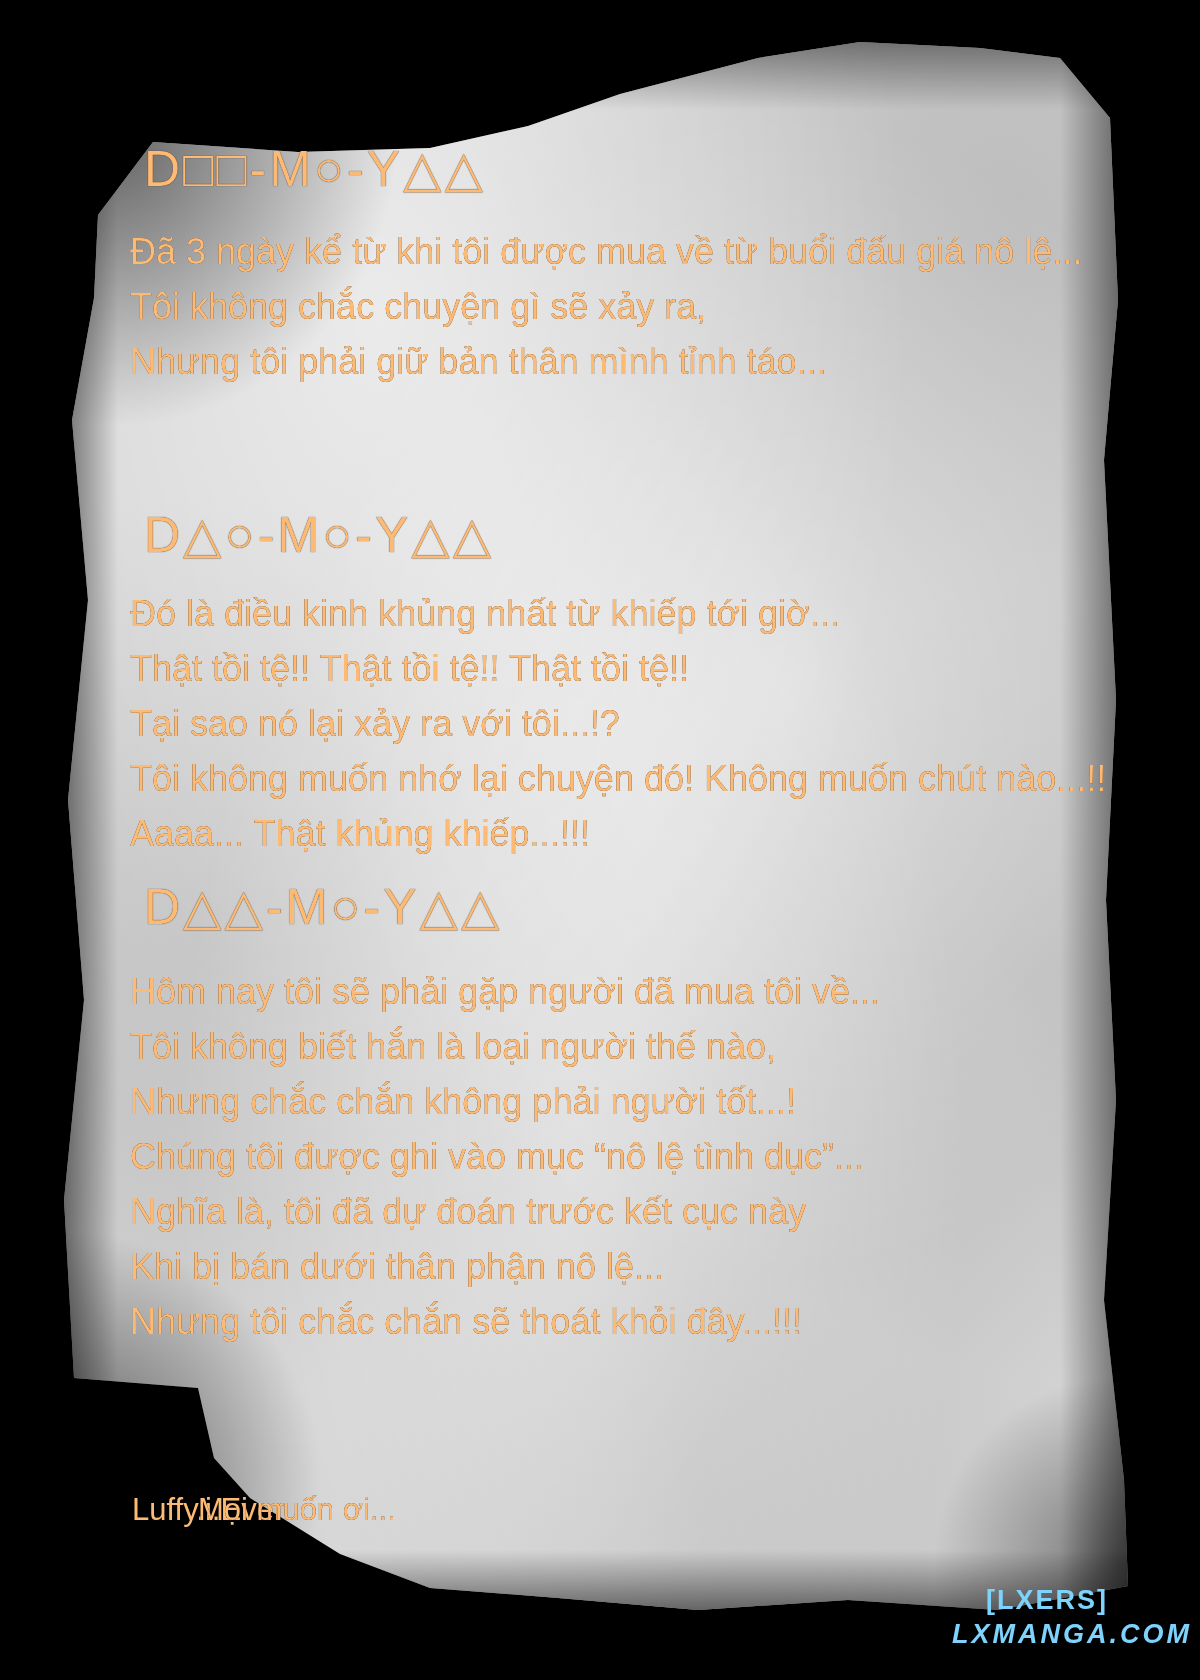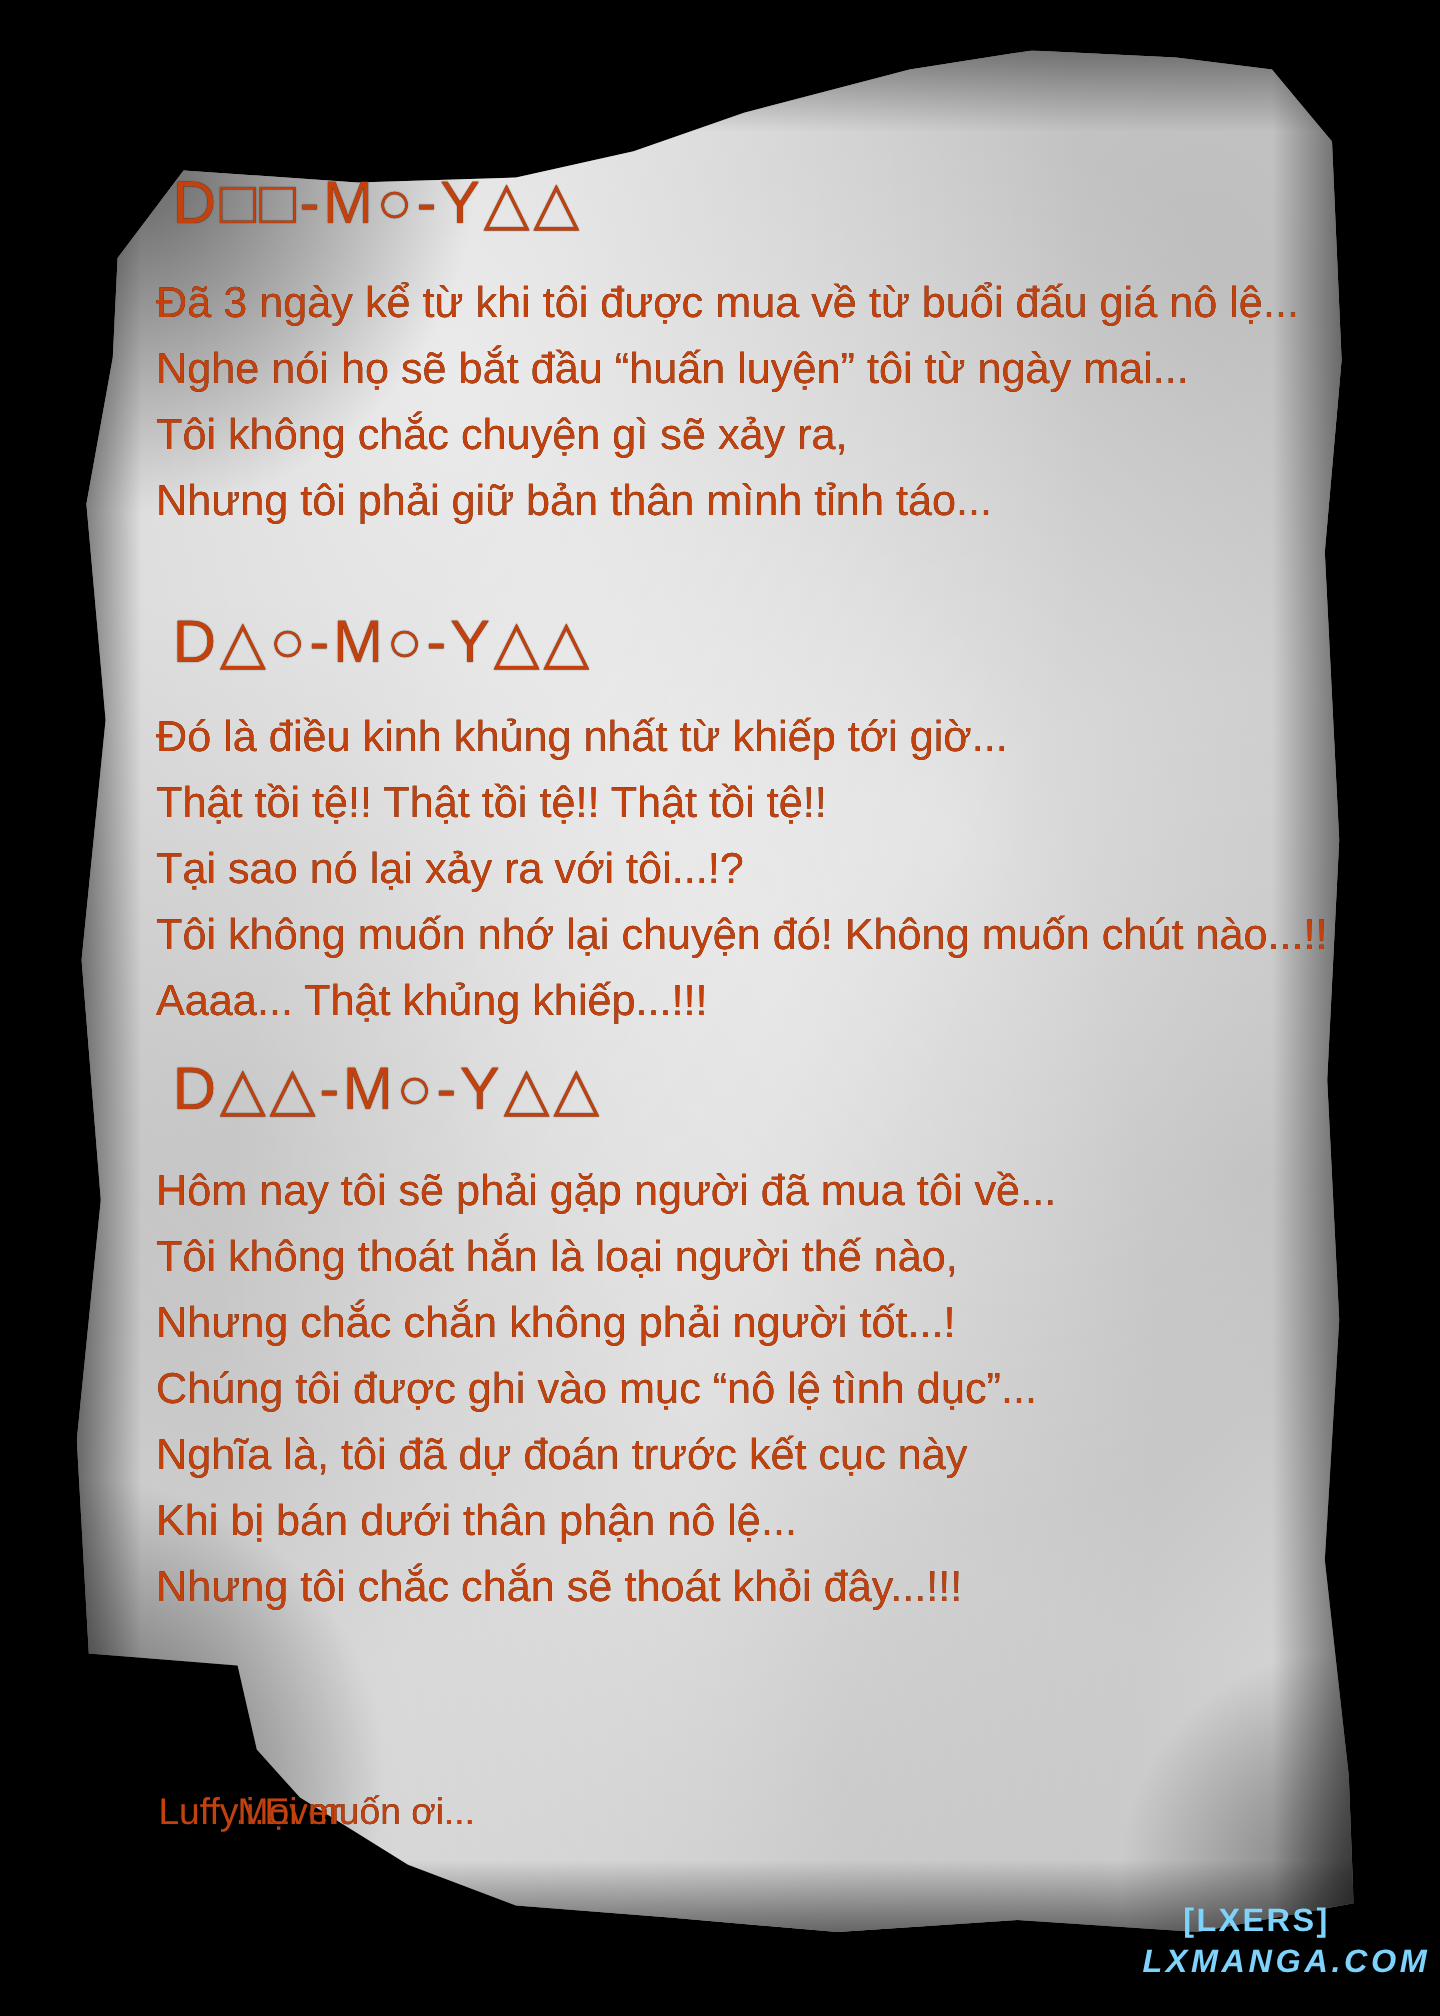--- a/index.html
+++ b/index.html
@@ -39,21 +39,21 @@
     background:
       linear-gradient(to right, rgba(0,0,0,.55), transparent 60px),
       linear-gradient(to left, rgba(0,0,0,.55), transparent 70px),
       linear-gradient(to bottom, rgba(0,0,0,.50), transparent 80px),
       linear-gradient(to top, rgba(0,0,0,.50), transparent 60px),
       radial-gradient(circle at 5% 7%, rgba(0,0,0,.55), transparent 16%),
       radial-gradient(circle at 1% 92%, rgba(0,0,0,.60), transparent 14%),
       radial-gradient(circle at 99% 97%, rgba(0,0,0,.45), transparent 10%);
   }
   
-  .ink{color:#c2410c;}
+  .ink{color:#fdba74;}
   .section{position:absolute;left:130px;}
   .diary-heading{
     font-size:50px;letter-spacing:3px;font-weight:normal;
     margin:0 0 0 14px;white-space:nowrap;
     text-shadow:0 0 1px #161616;
   }
   .diary-line{
     font-size:36px;line-height:55px;white-space:nowrap;
     text-shadow:0 0 .5px #161616;
   }
@@ -83,42 +83,41 @@
 
 <div class="paper">
   <div class="paper-texture"></div>
   <div class="paper-vignette"></div>
 </div>
 
 <div class="section ink" id="section-1">
   <div class="diary-heading">D□□-M○-Y△△</div>
   <div class="lines">
     <div class="diary-line">Đã 3 ngày kể từ khi tôi được mua về từ buổi đấu giá nô lệ...</div>
-    <div class="diary-line">Nghe nói họ sẽ bắt đầu “huấn luyện” tôi từ ngày mai...</div>
     <div class="diary-line">Tôi không chắc chuyện gì sẽ xảy ra,</div>
     <div class="diary-line">Nhưng tôi phải giữ bản thân mình tỉnh táo...</div>
   </div>
 </div>
 
 <div class="section ink" id="section-2">
   <div class="diary-heading">D△○-M○-Y△△</div>
   <div class="lines">
     <div class="diary-line">Đó là điều kinh khủng nhất từ khiếp tới giờ...</div>
     <div class="diary-line">Thật tồi tệ!! Thật tồi tệ!! Thật tồi tệ!!</div>
     <div class="diary-line">Tại sao nó lại xảy ra với tôi...!?</div>
     <div class="diary-line">Tôi không muốn nhớ lại chuyện đó! Không muốn chút nào...!!</div>
     <div class="diary-line">Aaaa... Thật khủng khiếp...!!!</div>
   </div>
 </div>
 
 <div class="section ink" id="section-3">
   <div class="diary-heading">D△△-M○-Y△△</div>
   <div class="lines">
     <div class="diary-line">Hôm nay tôi sẽ phải gặp người đã mua tôi về...</div>
-    <div class="diary-line">Tôi không thoát hắn là loại người thế nào,</div>
+    <div class="diary-line">Tôi không biết hắn là loại người thế nào,</div>
     <div class="diary-line">Nhưng chắc chắn không phải người tốt...!</div>
     <div class="diary-line">Chúng tôi được ghi vào mục “nô lệ tình dục”...</div>
     <div class="diary-line">Nghĩa là, tôi đã dự đoán trước kết cục này</div>
     <div class="diary-line">Khi bị bán dưới thân phận nô lệ...</div>
     <div class="diary-line">Nhưng tôi chắc chắn sẽ thoát khỏi đây...!!!</div>
   </div>
 </div>
 
 <div class="credit-layer ink" id="credit-a">Luffy.i.Ever</div>
 <div class="credit-layer ink" id="credit-b">Mọi muốn ơi...</div>

